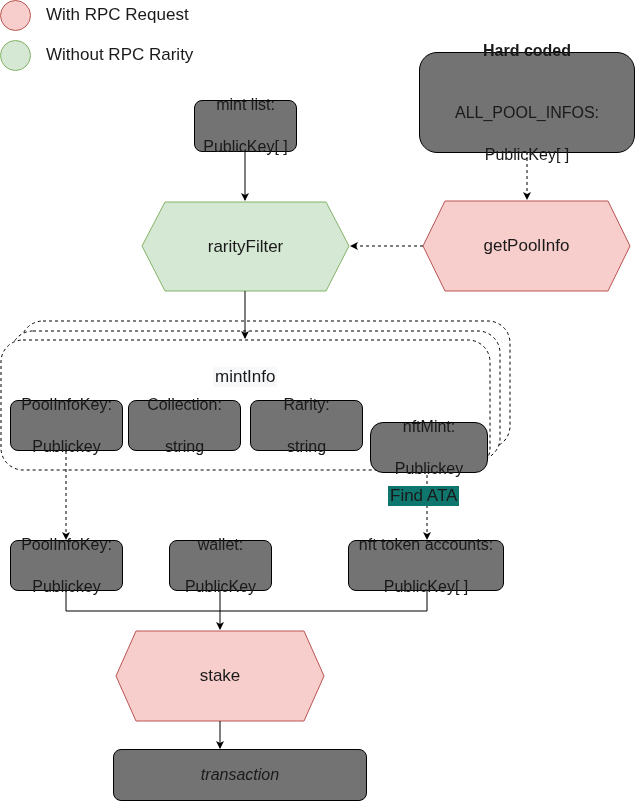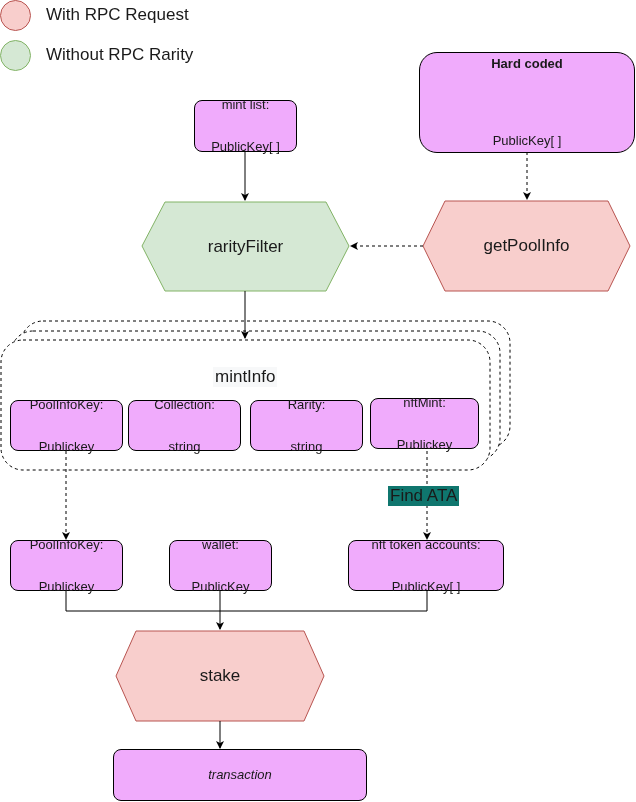--- a/index.html
+++ b/index.html
@@ -4,23 +4,23 @@
 <style>
   html, body { margin:0; padding:0; background:#ffffff; }
   body { width:636px; height:802px; position:relative; overflow:hidden;
          font-family:"Liberation Sans", sans-serif; color:#1a1a1a; font-size:17px; }
   svg#wires { position:absolute; left:0; top:0; width:636px; height:802px; }
   .abs { position:absolute; box-sizing:border-box; }
   .legend-dot { width:31px; height:31px; border-radius:50%; box-sizing:border-box; }
   .legend-dot.red { background:#f8cecc; border:1px solid #b85450; }
   .legend-dot.green { background:#d5e8d4; border:1px solid #82b366; }
   .legend-label { font-size:17px; line-height:20px; white-space:nowrap;text-align:right; }
-  .box { background:#f0abfc; border:1px solid #000; border-radius:8px;
+  .box { background:#737373; border:1px solid #000; border-radius:8px;
          display:flex; flex-direction:column; align-items:center; justify-content:center;
-         text-align:center; line-height:22px; font-size:13px;gap:20px; }
+         text-align:center; line-height:22px; font-size:16px;gap:20px; }
   .box span { display:block; white-space:nowrap; }
   .hex-label { display:flex; align-items:center; justify-content:center; font-size:17px; }
   .bold { font-weight:bold; }
   .edge-label { background:#0f766e; font-size:17px; line-height:20px; padding:0 2px; }
   .group-title { font-size:17px; line-height:20px; background:#f7f8f9; padding:0 2px; }
 </style>
 </head>
 <body>
 
 <svg id="wires" xmlns="http://www.w3.org/2000/svg">
@@ -58,20 +58,21 @@
 <div class="abs legend-label" style="left:46px;top:45px;">Without RPC Rarity</div>
 
 <div class="abs box" style="left:194px;top:100px;width:103px;height:52px;">
   <span>mint list:</span>
   <span>PublicKey[ ]</span>
 </div>
 
 <div class="abs box" style="left:419px;top:52px;width:216px;height:101px;border-radius:18px;">
   <span class="bold">Hard coded</span>
   <span style="height:22px;"></span>
+  <span>ALL_POOL_INFOS:</span>
   <span>PublicKey[ ]</span>
 </div>
 
 <div class="abs hex-label" style="left:142px;top:202px;width:207px;height:89px;">rarityFilter</div>
 
 <div class="abs hex-label" style="left:423px;top:201px;width:207px;height:90px;">getPoolInfo</div>
 
 <div class="abs group-title" style="left:213px;top:367px;">mintInfo</div>
 
 <div class="abs box" style="left:10px;top:400px;width:113px;height:51px;">
@@ -79,21 +80,21 @@
   <span>Publickey</span>
 </div>
 <div class="abs box" style="left:128px;top:400px;width:113px;height:51px;">
   <span>Collection:</span>
   <span>string</span>
 </div>
 <div class="abs box" style="left:250px;top:400px;width:113px;height:51px;">
   <span>Rarity:</span>
   <span>string</span>
 </div>
-<div class="abs box" style="left:370px;top:398px;width:109px;height:51px;">
+<div class="abs box" style="left:370px;top:422px;width:118px;height:51px;border-radius:13px;">
   <span>nftMint:</span>
   <span>Publickey</span>
 </div>
 
 <div class="abs edge-label" style="left:388px;top:486px;">Find ATA</div>
 
 <div class="abs box" style="left:10px;top:540px;width:113px;height:51px;">
   <span>PoolInfoKey:</span>
   <span>Publickey</span>
 </div>

